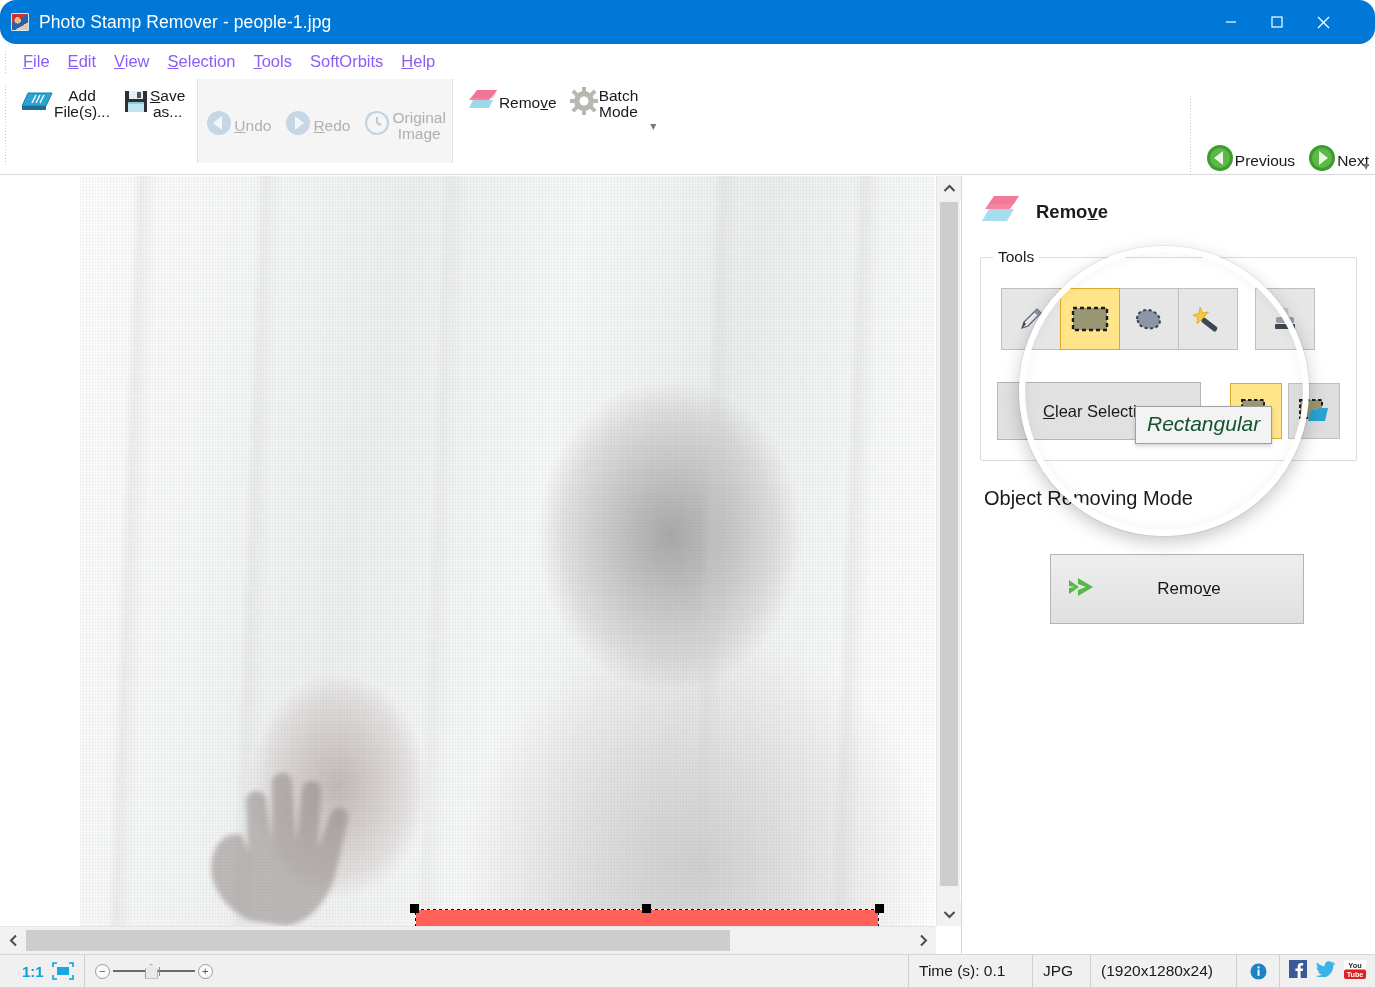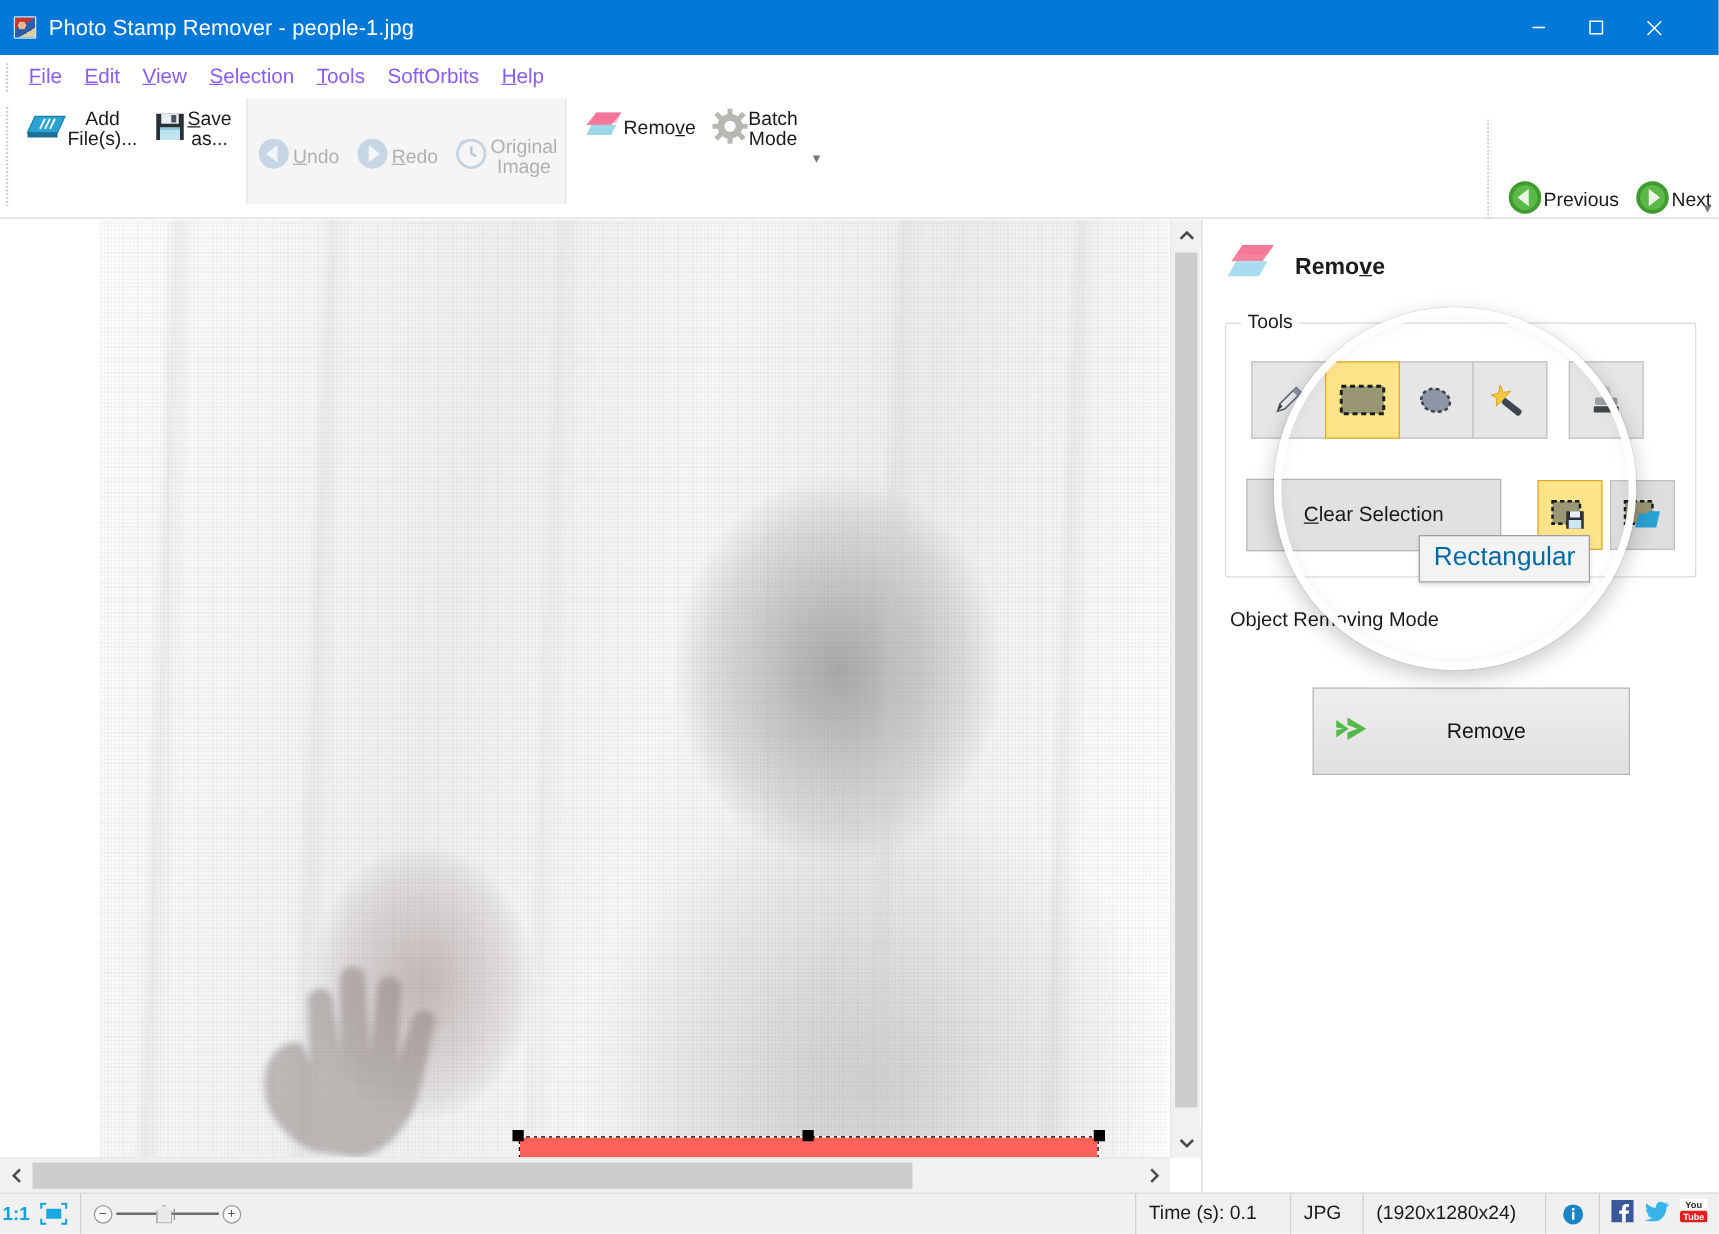--- a/index.html
+++ b/index.html
@@ -7,21 +7,21 @@
     width: 1375px; height: 987px;
     font-family: "Liberation Sans", sans-serif;
     overflow: hidden;
     background: #ffffff;
   }
   #app { position: relative; width: 1375px; height: 987px; background:#fff; }
 
   
   .titlebar {
     position:absolute; left:0; top:0; width:1375px; height:44px;
-    background:#0078d7; display:flex; align-items:center;
+    background:#0078d7; display:flex; align-items:center;border-radius:16px;
   }
   .title-icon {
     width:18px; height:18px; margin-left:11px; margin-right:10px;
     border:1px solid #cfe6fb; border-radius:1px;
     background:
       radial-gradient(circle at 35% 40%, #e8b98e 0 22%, transparent 23%),
       linear-gradient(150deg,#c9342c 0 38%, #2f5ea8 38% 70%, #d8cfa8 70% 100%);
     flex:0 0 auto;
   }
   .title-text {
@@ -210,21 +210,21 @@
     font-size:16.5px; color:#1a1a1a; display:flex; align-items:center; justify-content:center;
     cursor:default;
   }
   .io-btns { margin-left:auto; display:flex; gap:6px; }
   .io-btn {
     width:52px; height:56px; border:1px solid #bfbfbf; background:#dedede;
     display:flex; align-items:center; justify-content:center; cursor:default;
   }
   .io-btn.sel { background:#ffe48a; border-color:#e0a92a; }
 
-  .mode-label { font-size:16px; color:#1a1a1a; margin:26px 2px 8px 4px; }
+  .mode-label { font-size:20px; color:#1a1a1a; margin:26px 2px 8px 4px; }
   .combo {
     position:relative; margin-left:4px; width:303px; height:28px;
     border:1px solid #9a9a9a; background:#fff; display:flex; align-items:center;
     cursor:default;
   }
   .combo .val { font-size:16px; color:#111; padding-left:7px; }
   .combo .arrow {
     position:absolute; right:1px; top:1px; width:21px; height:24px;
     background:linear-gradient(#fbfbfb,#dedede); border:1px solid #b3b3b3;
     display:flex; align-items:center; justify-content:center;
@@ -240,38 +240,39 @@
 
   
   .magnifier {
     position:absolute; left:1019px; top:246px; width:290px; height:290px;
     border-radius:50%; border:6px solid #ffffff; pointer-events:none;
     box-shadow: 0 0 0 1px rgba(0,0,0,.06), 0 6px 18px rgba(0,0,0,.22),
                 inset 0 0 14px rgba(0,0,0,.05);
     z-index:30;
   }
   .tooltip {
-    position:absolute; left:1135px; top:428px; z-index:31;
+    position:absolute; left:1135px; top:406px; z-index:31;
     background:#f3f3f3; border:1px solid #9f9f9f;
-    padding:5px 11px 7px 11px; font-size:21px; color:#0369a1;
+    padding:5px 11px 7px 11px; font-size:21px; color:#14532d;
     box-shadow:0 2px 4px rgba(0,0,0,.18);
+    font-style:italic;
   }
 
   
   .statusbar {
     position:absolute; left:0; top:954px; width:1375px; height:33px;
     background:#f0f0f0; border-top:1px solid #d7d7d7;
     display:flex; align-items:center;
   }
   .sb-cell {
     height:33px; display:flex; align-items:center; padding:0 10px;
     font-size:15.5px; color:#1a1a1a; border-right:1px solid #d0d0d0;
   }
   .sb-cell.noborder { border-right:none; }
-  .sb-zoomtag { color:#0aa1dd; font-weight:700; font-size:15px; padding:0 6px 0 2px; }
+  .sb-zoomtag { color:#0aa1dd; font-weight:700; font-size:15px; padding:0 6px 0 22px; }
   .sb-fit { padding:0 10px 0 2px; display:flex; align-items:center; cursor:default; }
   .zoom-slider {
     width:118px; height:22px; display:flex; align-items:center; position:relative;
     margin:0 10px;
   }
   .zs-track { position:absolute; left:18px; right:18px; height:2px; background:#6b6b6b; }
   .zs-tick { position:absolute; left:64px; width:1px; height:9px; background:#8a8a8a; }
   .zs-btn {
     width:15px; height:15px; border-radius:50%; border:1px solid #9a9a9a;
     background:#fafafa; display:flex; align-items:center; justify-content:center;

